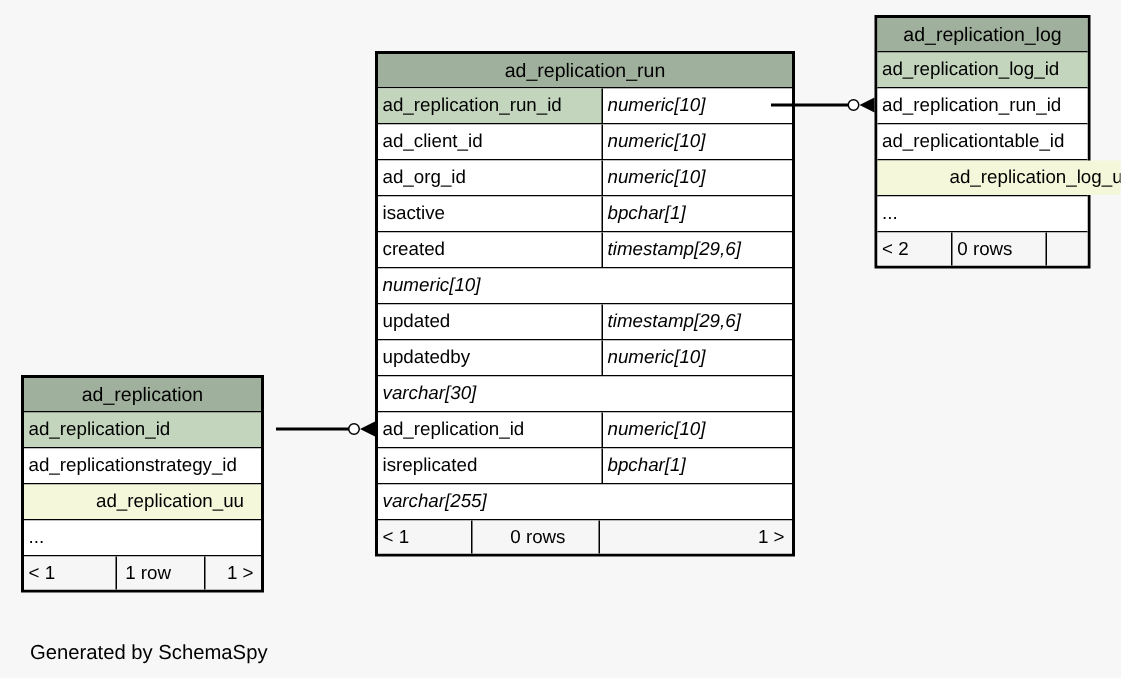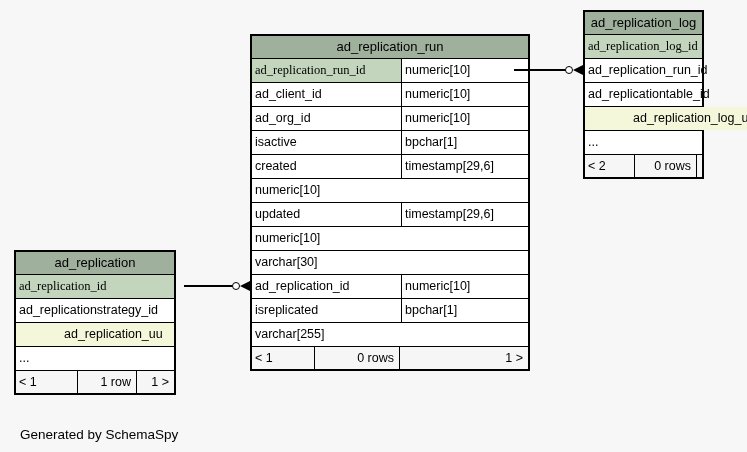--- a/index.html
+++ b/index.html
@@ -33,45 +33,45 @@
     height: 23px; line-height: 23px;
     border-bottom: 1px solid var(--border, #000);
     background: var(--row_bg, #fff);
     white-space: nowrap;
   }
   .trow .cname { flex: 1; padding-left: 3px; overflow: visible; }
   .trow.twocol .cname {
     flex: none; width: 146px;
     border-right: 1px solid var(--border, #000);
   }
-  .trow.twocol .ctype { flex: 1; padding-left: 3px; overflow: hidden; }
-  .trow.pk .cname { background: var(--pk_bg, #c3d5bd); font-family: Liberation Serif, serif; }
+  .trow.twocol .ctype { flex: 1; padding-left: 3px; overflow: hidden; font-style: italic; }
+  .trow.pk .cname { background: var(--pk_bg, #c3d5bd); }
   .trow.uu .cname { background: var(--uu_bg, #f5f7da); padding-left: 48px; }
 
   .tfoot {
     display: flex;
     height: 22px; line-height: 22px;
     background: var(--footer_bg, #f6f6f6);
     font-size: 12.5px;
   }
   .tfoot span { box-sizing: border-box; white-space: nowrap; }
   .tfoot .f1 { text-align: left; padding-left: 3px; border-right: 1px solid var(--border, #000); }
-  .tfoot .f2 { text-align: right; padding-right: 5px; border-right: 1px solid var(--border, #000); }
+  .tfoot .f2 { text-align: right; padding-right: 22px; border-right: 1px solid var(--border, #000); }
   .tfoot .f3 { flex: 1; text-align: right; padding-right: 5px; }
 
   
   #tbl-replication      { left: 14px;  top: 250px; width: 162px; }
   #tbl-replication .f1  { width: 62px; }
   #tbl-replication .f2  { width: 59px; }
 
   #tbl-replication-run      { left: 250px; top: 34px; width: 280px; }
   #tbl-replication-run .f1  { width: 63px; }
   #tbl-replication-run .f2  { width: 85px; }
 
-  #tbl-replication-log      { left: 583px; top: 10px; width: 121px; }
+  #tbl-replication-log      { left: 583px; top: 10px; width: 144px; }
   #tbl-replication-log .f1  { width: 50px; }
   #tbl-replication-log .f2  { width: 63px; }
 
   
   .cline {
     position: absolute; height: 2px;
     background: var(--border, #000);
   }
   .ccircle {
     position: absolute; width: 8px; height: 8px;
@@ -145,20 +145,21 @@
           <span class="ctype">timestamp[29,6]</span>
         </div>
         <div class="trow normal twocol">
           <span class="ctype">numeric[10]</span>
         </div>
         <div class="trow normal twocol">
           <span class="cname">updated</span>
           <span class="ctype">timestamp[29,6]</span>
         </div>
         <div class="trow normal twocol">
+          <span class="cname">updatedby</span>
           <span class="ctype">numeric[10]</span>
         </div>
         <div class="trow normal twocol">
           <span class="ctype">varchar[30]</span>
         </div>
         <div class="trow normal twocol">
           <span class="cname">ad_replication_id</span>
           <span class="ctype">numeric[10]</span>
         </div>
         <div class="trow normal twocol">

